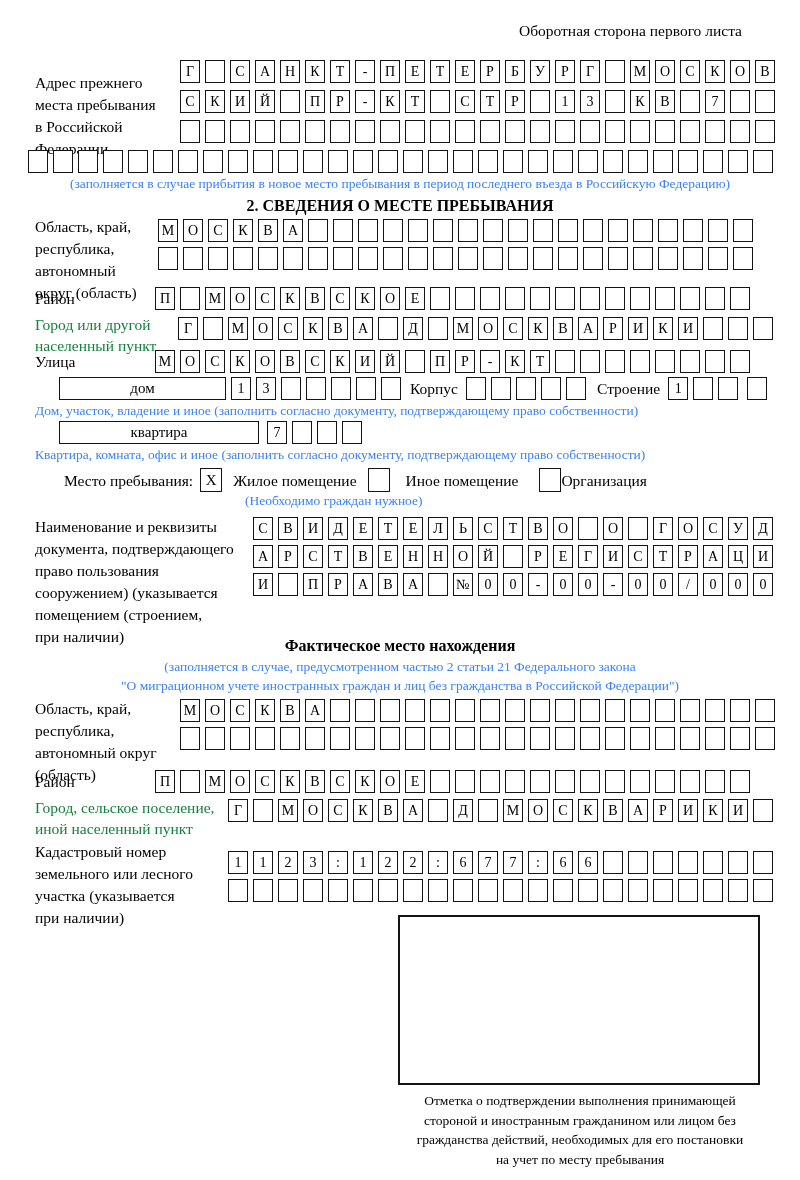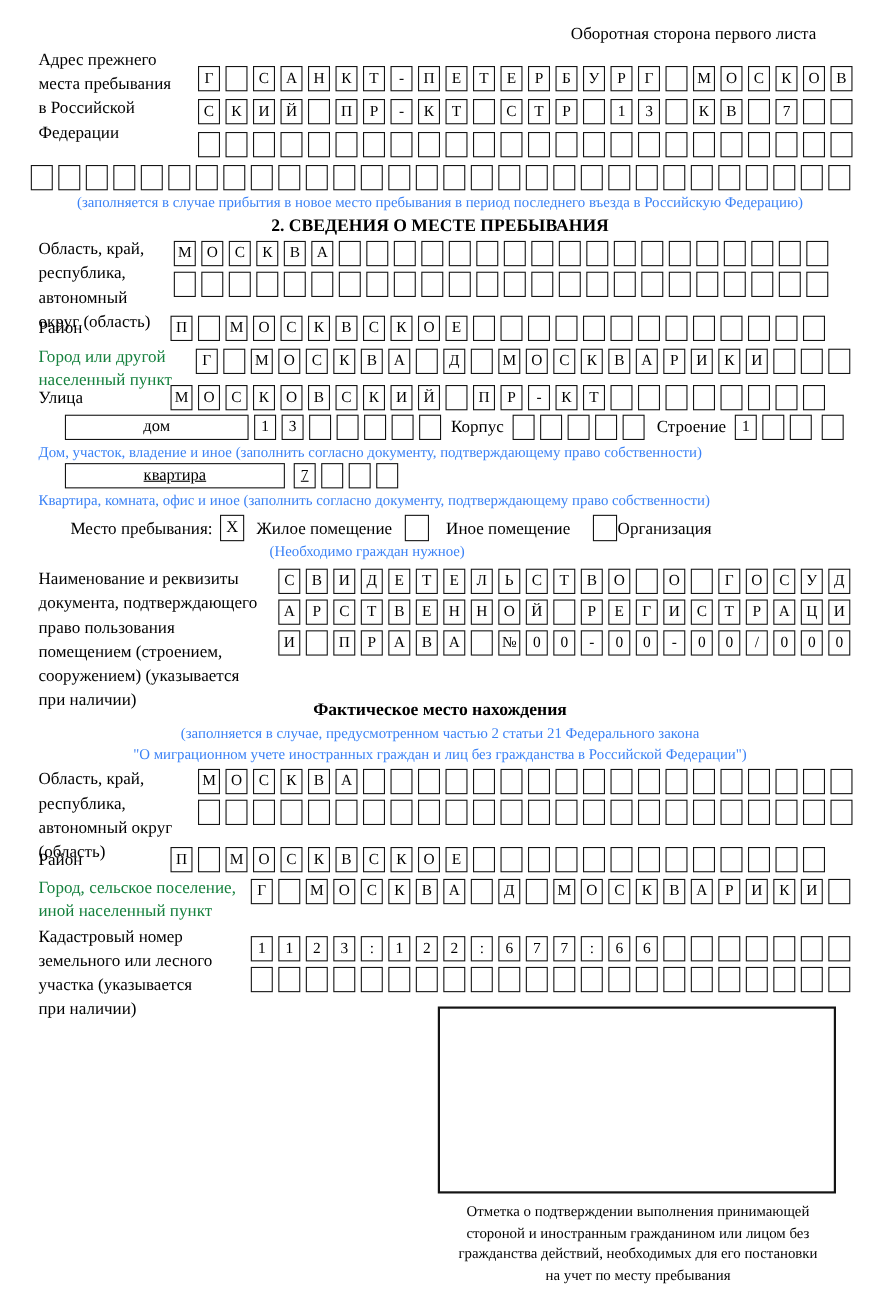--- a/index.html
+++ b/index.html
@@ -33,21 +33,21 @@
   .stamp{box-sizing:border-box;border:2px solid #141414;background:#fff;}
   .stamp-cap{font-size:13.5px;line-height:19.5px;text-align:center;}
 </style>
 </head>
 <body>
 
 <div class="page">
 
   <div class="abs lbl" style="top:20px;right:58px;">Оборотная сторона первого листа</div>
 
-  <div class="abs" style="left:35px;top:44px;">
+  <div class="abs" style="left:35px;top:72px;">
     <div class="lbl">Адрес прежнего</div>
     <div class="lbl">места пребывания</div>
     <div class="lbl">в Российской</div>
     <div class="lbl">Федерации</div>
   </div>
   <div class="abs cells" style="left:180px;top:60px;">
       <span class="cell">Г</span>
       <span class="cell"></span>
       <span class="cell">С</span>
       <span class="cell">А</span>
@@ -330,21 +330,21 @@
         <span class="cell">1</span>
         <span class="cell"></span>
         <span class="cell"></span>
       </div>
     <div class="cells" style="margin-left:9px;">
         <span class="cell"></span>
       </div>
   </div>
   <div class="abs caption" style="left:35px;top:403px;">Дом, участок, владение и иное (заполнить согласно документу, подтверждающему право собственности)</div>
 
-  <div class="abs row-flex" style="left:30px;top:421px;text-decoration:underline;">
+  <div class="abs row-flex" style="left:30px;top:421px;">
     <div class="fieldbox" style="width:200px;">квартира</div>
     <div class="cells" style="margin-left:8px;">
         <span class="cell">7</span>
         <span class="cell"></span>
         <span class="cell"></span>
         <span class="cell"></span>
       </div>
   </div>
   <div class="abs caption" style="left:35px;top:447px;">Квартира, комната, офис и иное (заполнить согласно документу, подтверждающему право собственности)</div>
 
@@ -356,22 +356,22 @@
     <div class="inline-lbl" style="margin-left:16px;">Иное помещение</div>
     <div class="checkbox" style="margin-left:21px;"></div>
     <div class="inline-lbl" style="">Организация</div>
   </div>
   <div class="abs caption" style="left:245px;top:493px;">(Необходимо граждан нужное)</div>
 
   <div class="abs" style="left:35px;top:516px;">
     <div class="lbl">Наименование и реквизиты</div>
     <div class="lbl">документа, подтверждающего</div>
     <div class="lbl">право пользования</div>
+    <div class="lbl">сооружением) (указывается</div>
     <div class="lbl">помещением (строением,</div>
-    <div class="lbl">сооружением) (указывается</div>
     <div class="lbl">при наличии)</div>
   </div>
   <div class="abs cells" style="left:253px;top:517px;">
       <span class="cell">С</span>
       <span class="cell">В</span>
       <span class="cell">И</span>
       <span class="cell">Д</span>
       <span class="cell">Е</span>
       <span class="cell">Т</span>
       <span class="cell">Е</span>

